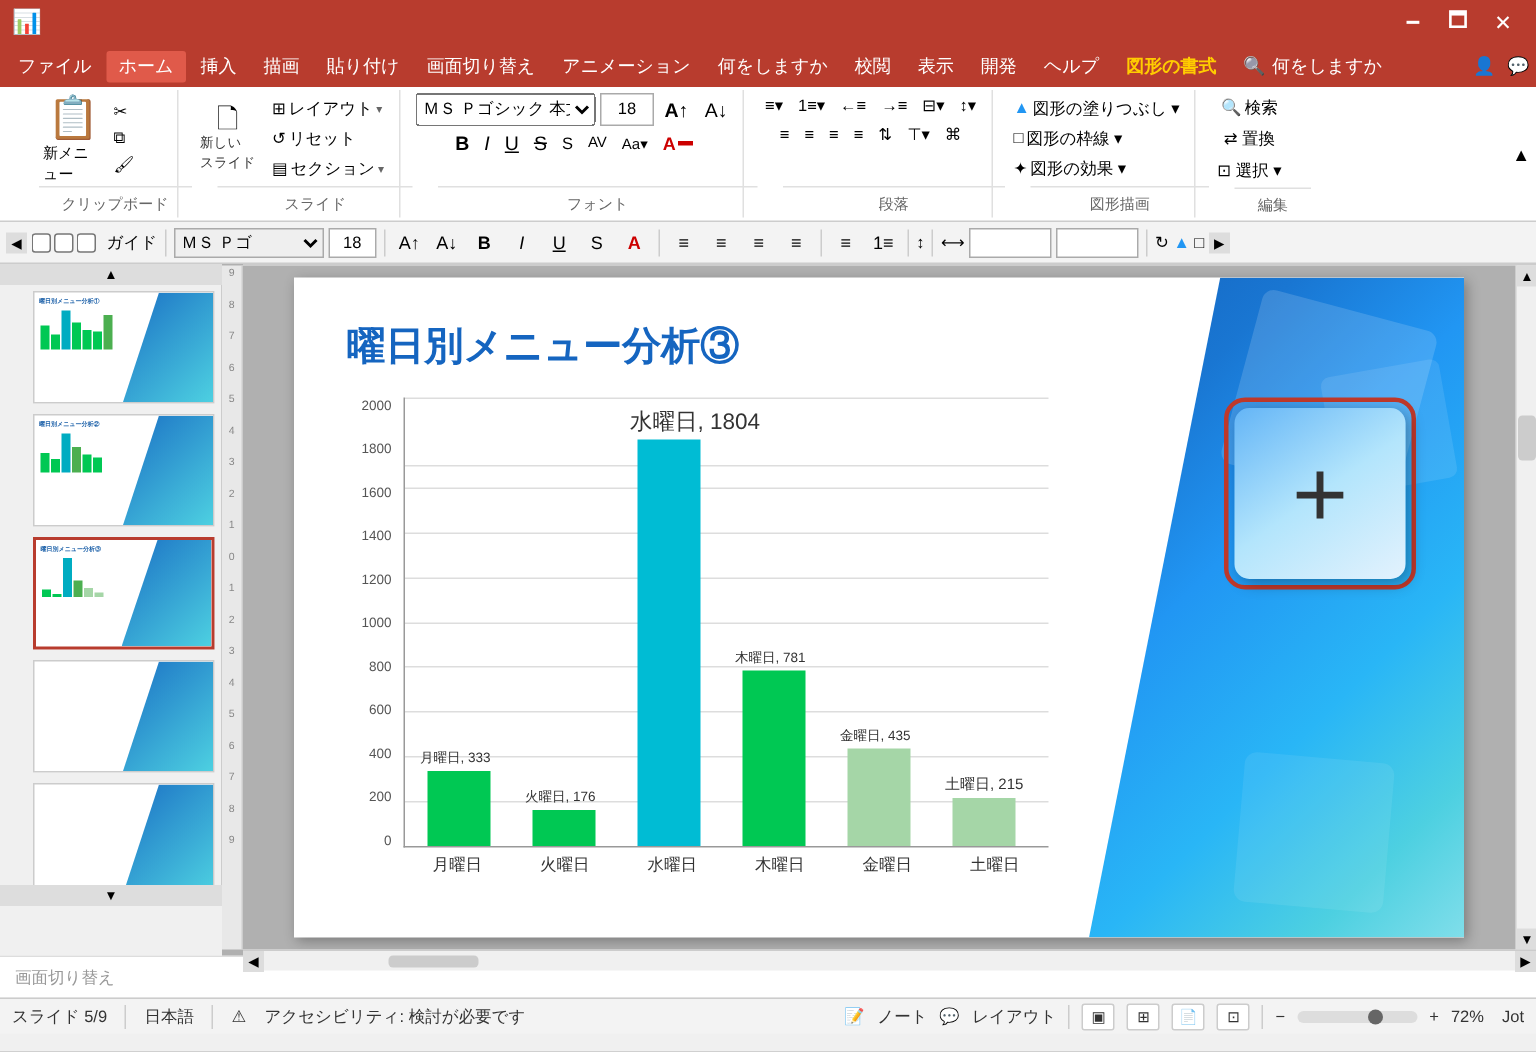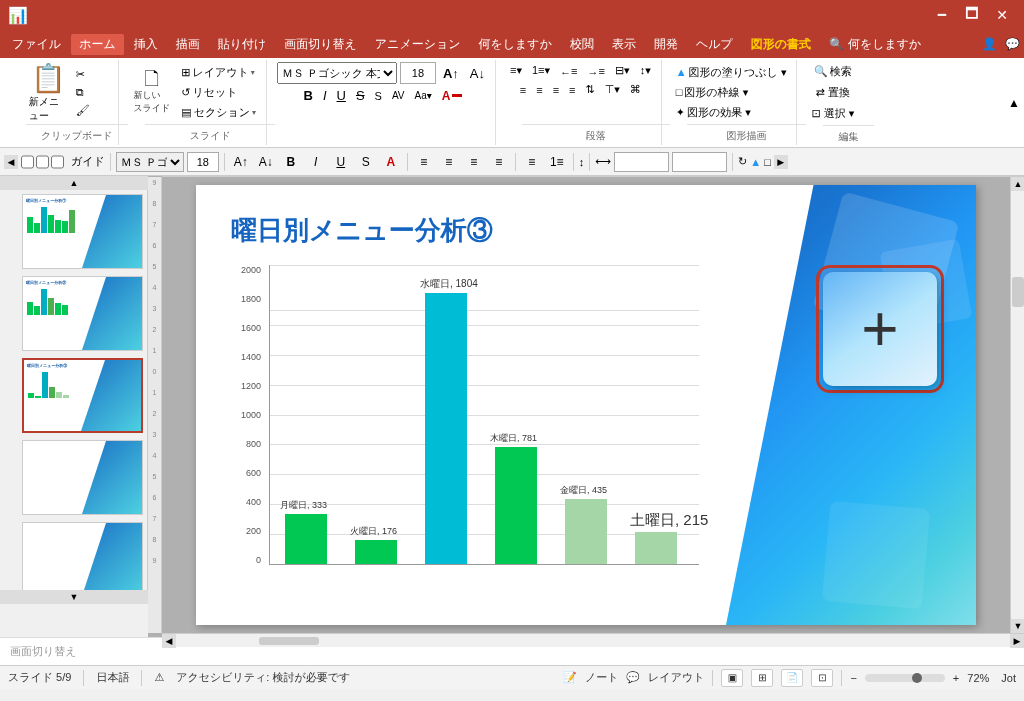--- a/index.html
+++ b/index.html
@@ -148,20 +148,21 @@
         <div class="ribbon-btn-sm" style="font-weight:bold;font-size:13px;">B</div>
         <div class="ribbon-btn-sm" style="font-style:italic;font-size:13px;">I</div>
         <div class="ribbon-btn-sm" style="text-decoration:underline;font-size:13px;">U</div>
         <div class="ribbon-btn-sm" style="text-decoration:line-through;font-size:13px;">S</div>
         <div class="ribbon-btn-sm" style="font-size:11px;">S</div>
         <div class="ribbon-btn-sm" style="font-size:10px;">AV</div>
         <div class="ribbon-btn-sm" style="font-size:10px;">Aa▾</div>
         <div class="ribbon-btn-sm" style="font-size:12px;font-weight:bold;color:#c00;">A<span style="display:block;height:3px;background:#c00;width:10px;"></span></div>
       </div>
     </div>
+    <div class="ribbon-group-label">フォント</div>
   </div>
 
   <div class="ribbon-group">
     <div class="ribbon-group-content" style="flex-direction:column;gap:2px;">
       <div style="display:flex;gap:2px;">
         <div class="ribbon-btn-sm">≡▾</div>
         <div class="ribbon-btn-sm">1≡▾</div>
         <div class="ribbon-btn-sm">←≡</div>
         <div class="ribbon-btn-sm">→≡</div>
         <div class="ribbon-btn-sm">⊟▾</div>
@@ -205,21 +206,21 @@
 
 <div id="format-toolbar">
   <div class="scroll-arrow">◀</div>
   <div style="display:flex;align-items:center;gap:2px;">
     <input type="checkbox" style="">
     <input type="checkbox" style="">
     <input type="checkbox" style="">
   </div>
   <span style="margin-left:4px;">ガイド</span>
   <div class="sep"></div>
-  <select style="font-size:11px;height:20px;width:68px;">
+  <select style="font-size:11px;height:20px;width:100px;">
     <option>ＭＳ Ｐゴ</option>
   </select>
   <input type="text" value="18" style="width: 32px; height: 20px; text-align: center; border: 1px solid rgb(170, 170, 170); font-size: 11px;">
   <div class="sep"></div>
   <div class="ft-btn">A↑</div>
   <div class="ft-btn">A↓</div>
   <div class="ft-btn" style="font-weight:bold;">B</div>
   <div class="ft-btn" style="font-style:italic;">I</div>
   <div class="ft-btn" style="text-decoration:underline;">U</div>
   <div class="ft-btn">S</div>
@@ -426,39 +427,47 @@
                 <span style="position:absolute;bottom:calc(333/2000 * 300px + 2px);left:0;font-size:9px;color:#333;white-space:nowrap;transform:translateX(-5px);">月曜日, 333</span>
               </div>
 
               <div style="position:absolute;bottom:0;left:85px;width:42px;">
                 <div style="background:#00c853;height:calc(157/2000 * 300px);width:42px;position:absolute;bottom:0;"></div>
                 <span style="position:absolute;bottom:calc(157/2000 * 300px + 2px);left:0;font-size:9px;color:#333;white-space:nowrap;transform:translateX(-5px);">火曜日, 176</span>
               </div>
 
               <div style="position:absolute;bottom:0;left:155px;width:42px;">
                 <div style="background:#00bcd4;height:calc(1804/2000 * 300px);width:42px;position:absolute;bottom:0;"></div>
-                <span style="position:absolute;bottom:calc(1804/2000 * 300px + 2px);left:0;font-size:10px;color:#333;white-space:nowrap;transform:translateX(-5px);">水曜日, 1804</span>
+                <span style="position:absolute;bottom:calc(1804/2000 * 300px + 2px);left:0;font-size:15px;color:#333;white-space:nowrap;transform:translateX(-5px);">水曜日, 1804</span>
               </div>
 
               <div style="position:absolute;bottom:0;left:225px;width:42px;">
                 <div style="background:#00c853;height:calc(781/2000 * 300px);width:42px;position:absolute;bottom:0;"></div>
                 <span style="position:absolute;bottom:calc(781/2000 * 300px + 2px);left:0;font-size:9px;color:#333;white-space:nowrap;transform:translateX(-5px);">木曜日, 781</span>
               </div>
 
               <div style="position:absolute;bottom:0;left:295px;width:42px;">
                 <div style="background:#a5d6a7;height:calc(435/2000 * 300px);width:42px;position:absolute;bottom:0;"></div>
                 <span style="position:absolute;bottom:calc(435/2000 * 300px + 2px);left:0;font-size:9px;color:#333;white-space:nowrap;transform:translateX(-5px);">金曜日, 435</span>
               </div>
 
               <div style="position:absolute;bottom:0;left:365px;width:42px;">
                 <div style="background:#a5d6a7;height:calc(215/2000 * 300px);width:42px;position:absolute;bottom:0;"></div>
-                <span style="position:absolute;bottom:calc(215/2000 * 300px + 2px);left:0;font-size:15px;color:#333;white-space:nowrap;transform:translateX(-5px);text-align:center;">土曜日, 215</span>
+                <span style="position:absolute;bottom:calc(215/2000 * 300px + 2px);left:0;font-size:10px;color:#333;white-space:nowrap;transform:translateX(-5px);text-align:center;">土曜日, 215</span>
               </div>
             </div>
 
+            <div style="position:absolute;left:38px;top:312px;width:430px;display:flex;justify-content:space-around;font-size:11px;color:#333;">
+              <span>月曜日</span>
+              <span>火曜日</span>
+              <span>水曜日</span>
+              <span>木曜日</span>
+              <span>金曜日</span>
+              <span>土曜日</span>
+            </div>
           </div>
 
 
           <div style="position:absolute;top:80px;right:32px;width:128px;height:128px;border:3px solid #c0392b;border-radius:14px;display:flex;align-items:center;justify-content:center;background:transparent;"></div>
           <div style="position:absolute;top:87px;right:39px;width:114px;height:114px;background:linear-gradient(145deg,#64b5f6 0%,#b3e5fc 50%,#e3f2fd 100%);border-radius:10px;display:flex;align-items:center;justify-content:center;cursor:pointer;box-shadow:3px 3px 10px rgba(0,0,0,0.3);">
             <span style="font-size:64px;color:#333;line-height:1;font-weight:100;">+</span>
           </div>
         </div>
       </div>
 

